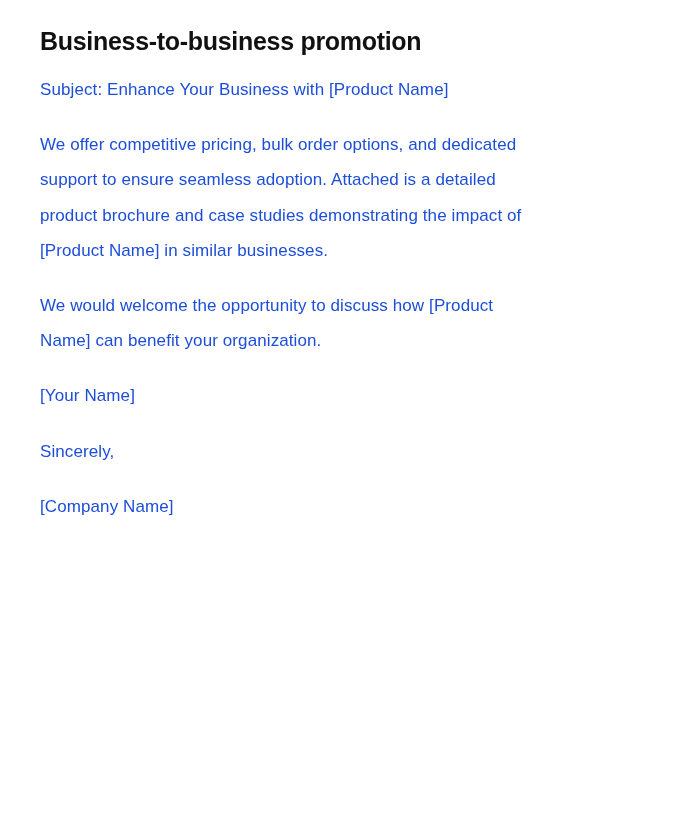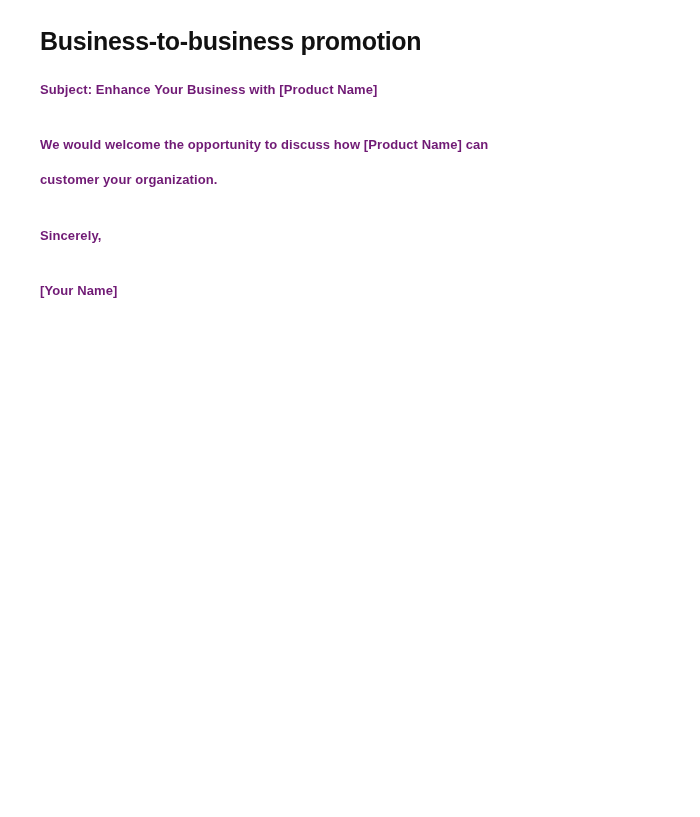--- a/index.html
+++ b/index.html
@@ -22,31 +22,32 @@
     }
     .title {
       font-size: 25px;
       font-weight: bold;
       letter-spacing: -0.3px;
       margin: 0 0 14px 0;
       line-height: 34px;
       color: #111111;
     }
     .para {
-      font-size: 13px;
+      font-size: 17px;
       line-height: 35.2px;
       margin: 0 0 20px 0;
-      color: #701a75;
+      color: #1d4ed8;
       letter-spacing: 0.1px;
-      font-weight: bold;
     }
     .para.subject { margin-bottom: 20px; }
   </style>
 </head>
 <body>
 
 <div class="page">
   <h1 class="title">Business-to-business promotion</h1>
   <p class="para subject">Subject: Enhance Your Business with [Product Name]</p>
-  <p class="para">We would welcome the opportunity to discuss how [Product Name] can customer your organization.</p>
+  <p class="para">We offer competitive pricing, bulk order options, and dedicated support to ensure seamless adoption. Attached is a detailed product brochure and case studies demonstrating the impact of [Product Name] in similar businesses.</p>
+  <p class="para">We would welcome the opportunity to discuss how [Product Name] can benefit your organization.</p>
+  <p class="para">[Your Name]</p>
   <p class="para">Sincerely,</p>
-  <p class="para">[Your Name]</p>
+  <p class="para">[Company Name]</p>
 </div>
 
 </body></html>

